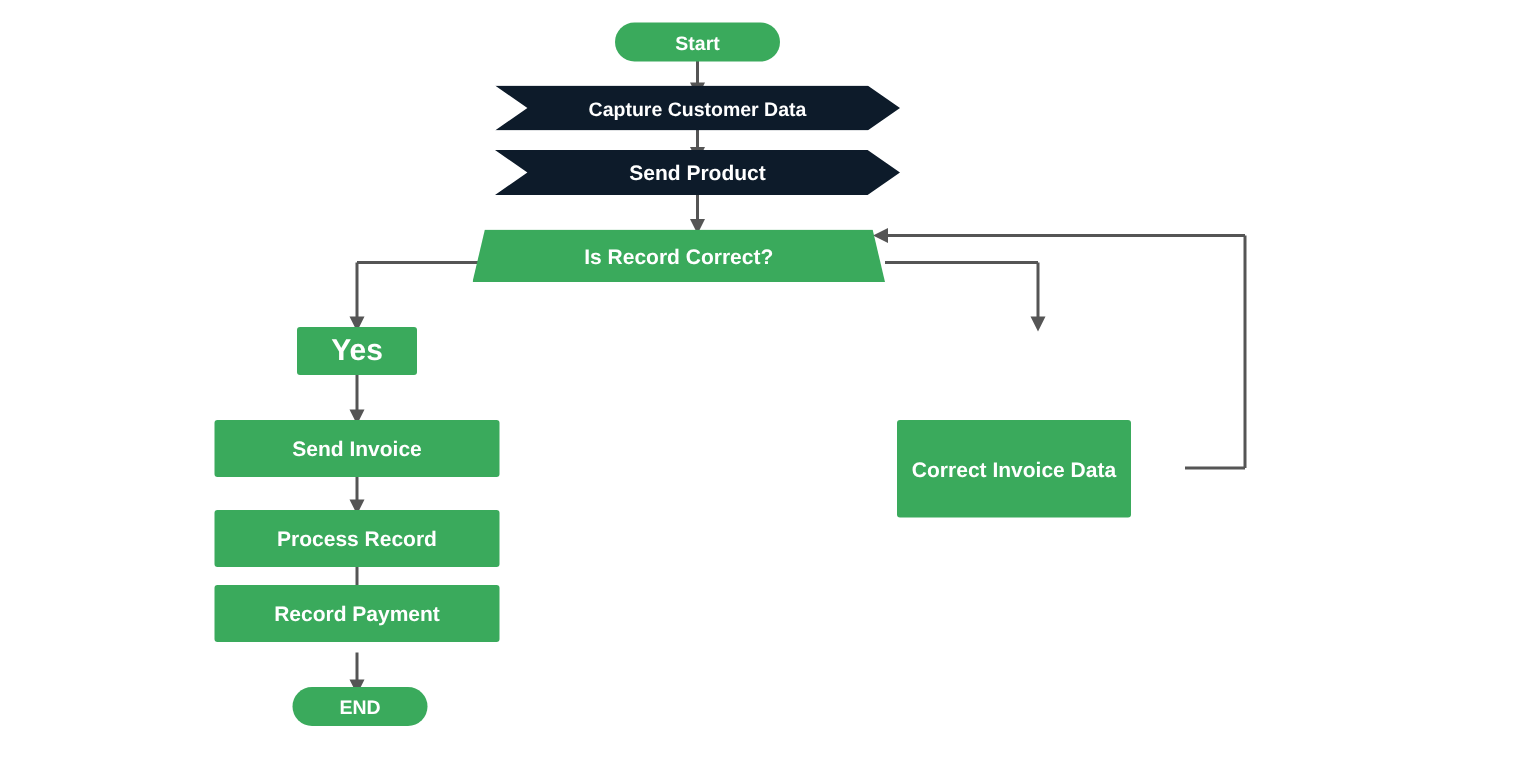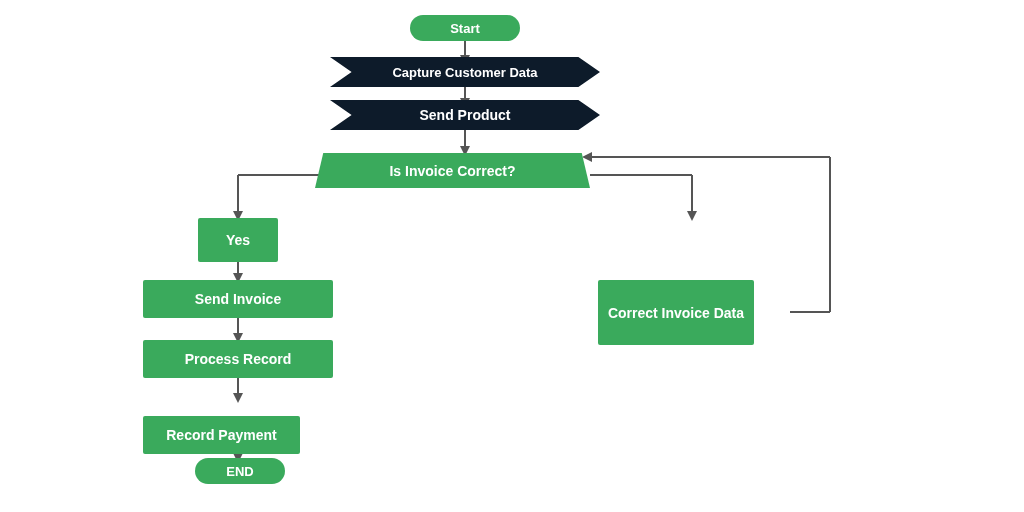--- a/index.html
+++ b/index.html
@@ -119,28 +119,28 @@
     <line x1="830" y1="157" x2="590" y2="157" stroke="#555" stroke-width="2"></line>
     <polygon points="592,152 582,157 592,162" fill="#555"></polygon>
   </svg>
 
   <div class="node pill-green" style="left:410px; top:15px; width:110px; height:26px; font-size:13px;">Start</div>
 
   <div class="node chevron-dark" style="left:330px; top:57px; width:270px; height:30px; font-size:13px;">Capture Customer Data</div>
 
   <div class="node chevron-dark" style="left:330px; top:100px; width:270px; height:30px; font-size:14px;">Send Product</div>
 
-  <div class="node" style="left:315px; top:153px; width:275px; height:35px; background:#3aaa5c; color:#fff; font-size:14px; font-weight:bold; clip-path: polygon(3% 0%, 97% 0%, 100% 100%, 0% 100%); display:flex; align-items:center; justify-content:center;">Is Invoice Correct?</div>
+  <div class="node" style="left:315px; top:153px; width:275px; height:35px; background:#3aaa5c; color:#fff; font-size:14px; font-weight:bold; clip-path: polygon(3% 0%, 97% 0%, 100% 100%, 0% 100%); display:flex; align-items:center; justify-content:center;">Is Record Correct?</div>
 
-  <div class="node label-yes" style="left:198px; top:218px; width:80px; height:44px; font-size:14px;">Yes</div>
+  <div class="node label-yes" style="left:198px; top:218px; width:80px; height:32px; font-size:20px;">Yes</div>
 
 
   <div class="node rect-green" style="left:143px; top:280px; width:190px; height:38px; font-size:14px;">Send Invoice</div>
 
   <div class="node rect-green" style="left:143px; top:340px; width:190px; height:38px; font-size:14px;">Process Record</div>
 
-  <div class="node rect-green" style="left:143px; top:416px; width:157px; height:38px; font-size:14px;">Record Payment</div>
+  <div class="node rect-green" style="left:143px; top:390px; width:190px; height:38px; font-size:14px;">Record Payment</div>
 
   <div class="node pill-green" style="left:195px; top:458px; width:90px; height:26px; font-size:13px;">END</div>
 
   <div class="node rect-green" style="left:598px; top:280px; width:156px; height:65px; font-size:14px;">Correct Invoice Data</div>
 
 </div>
 
 </body></html>

